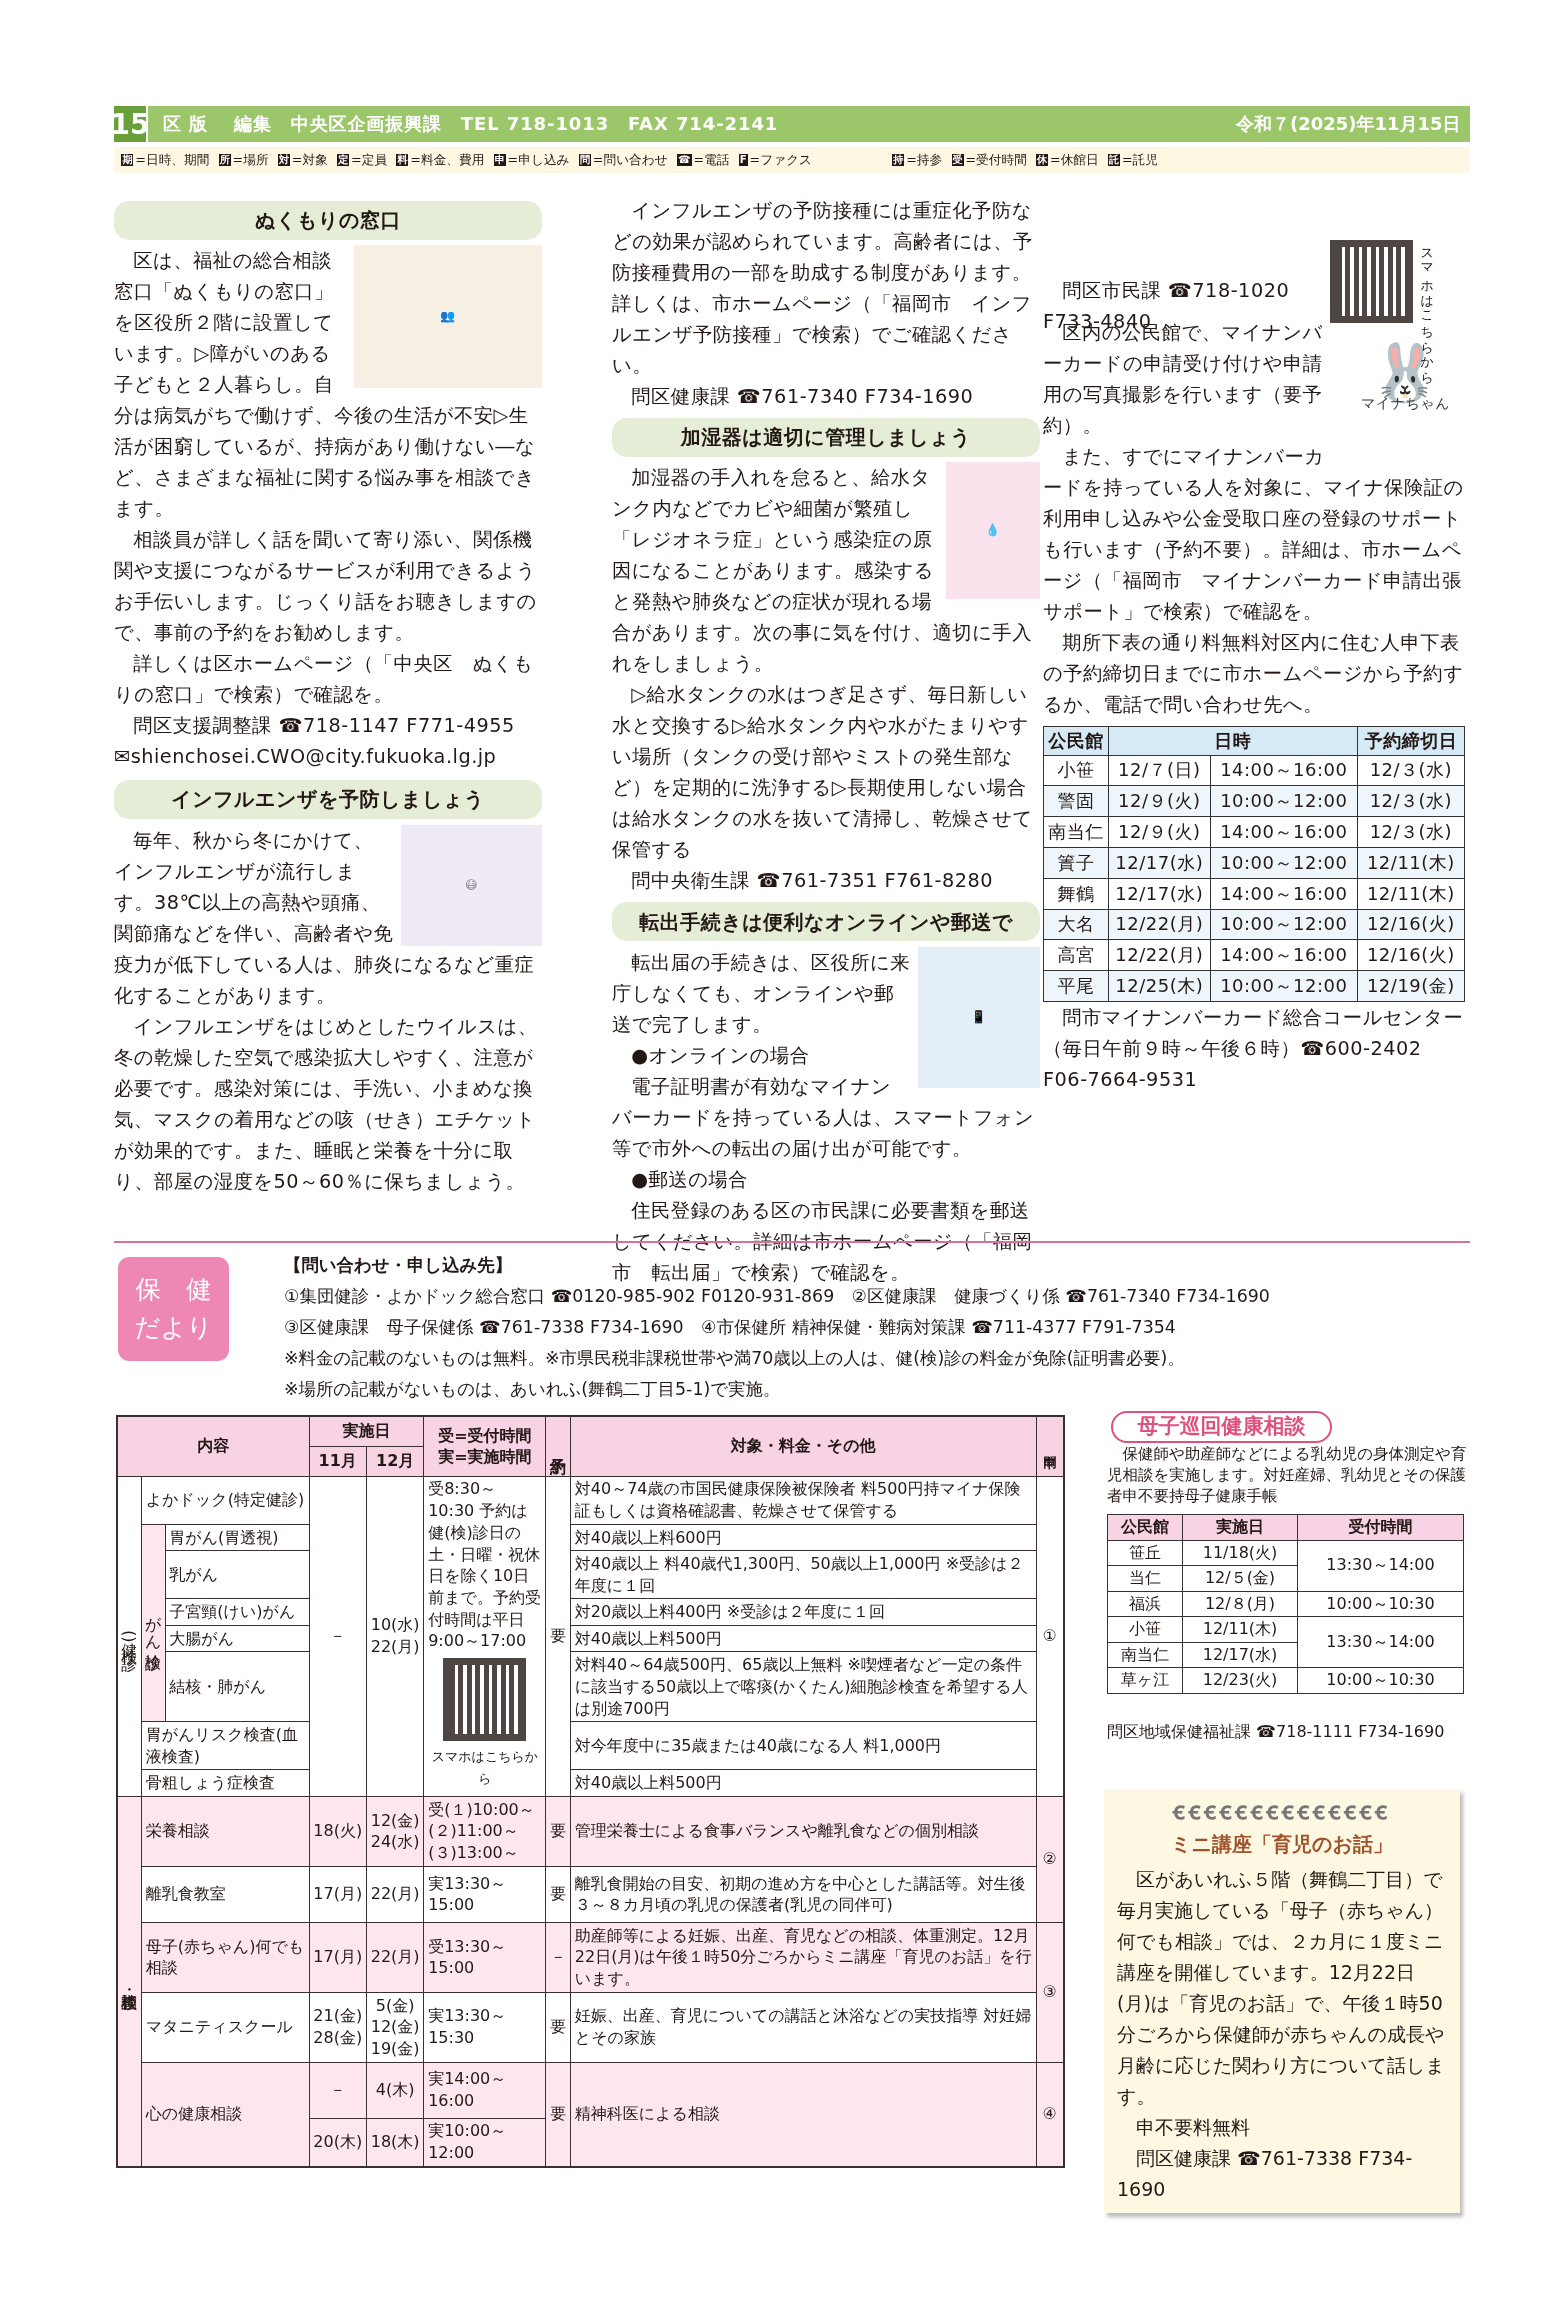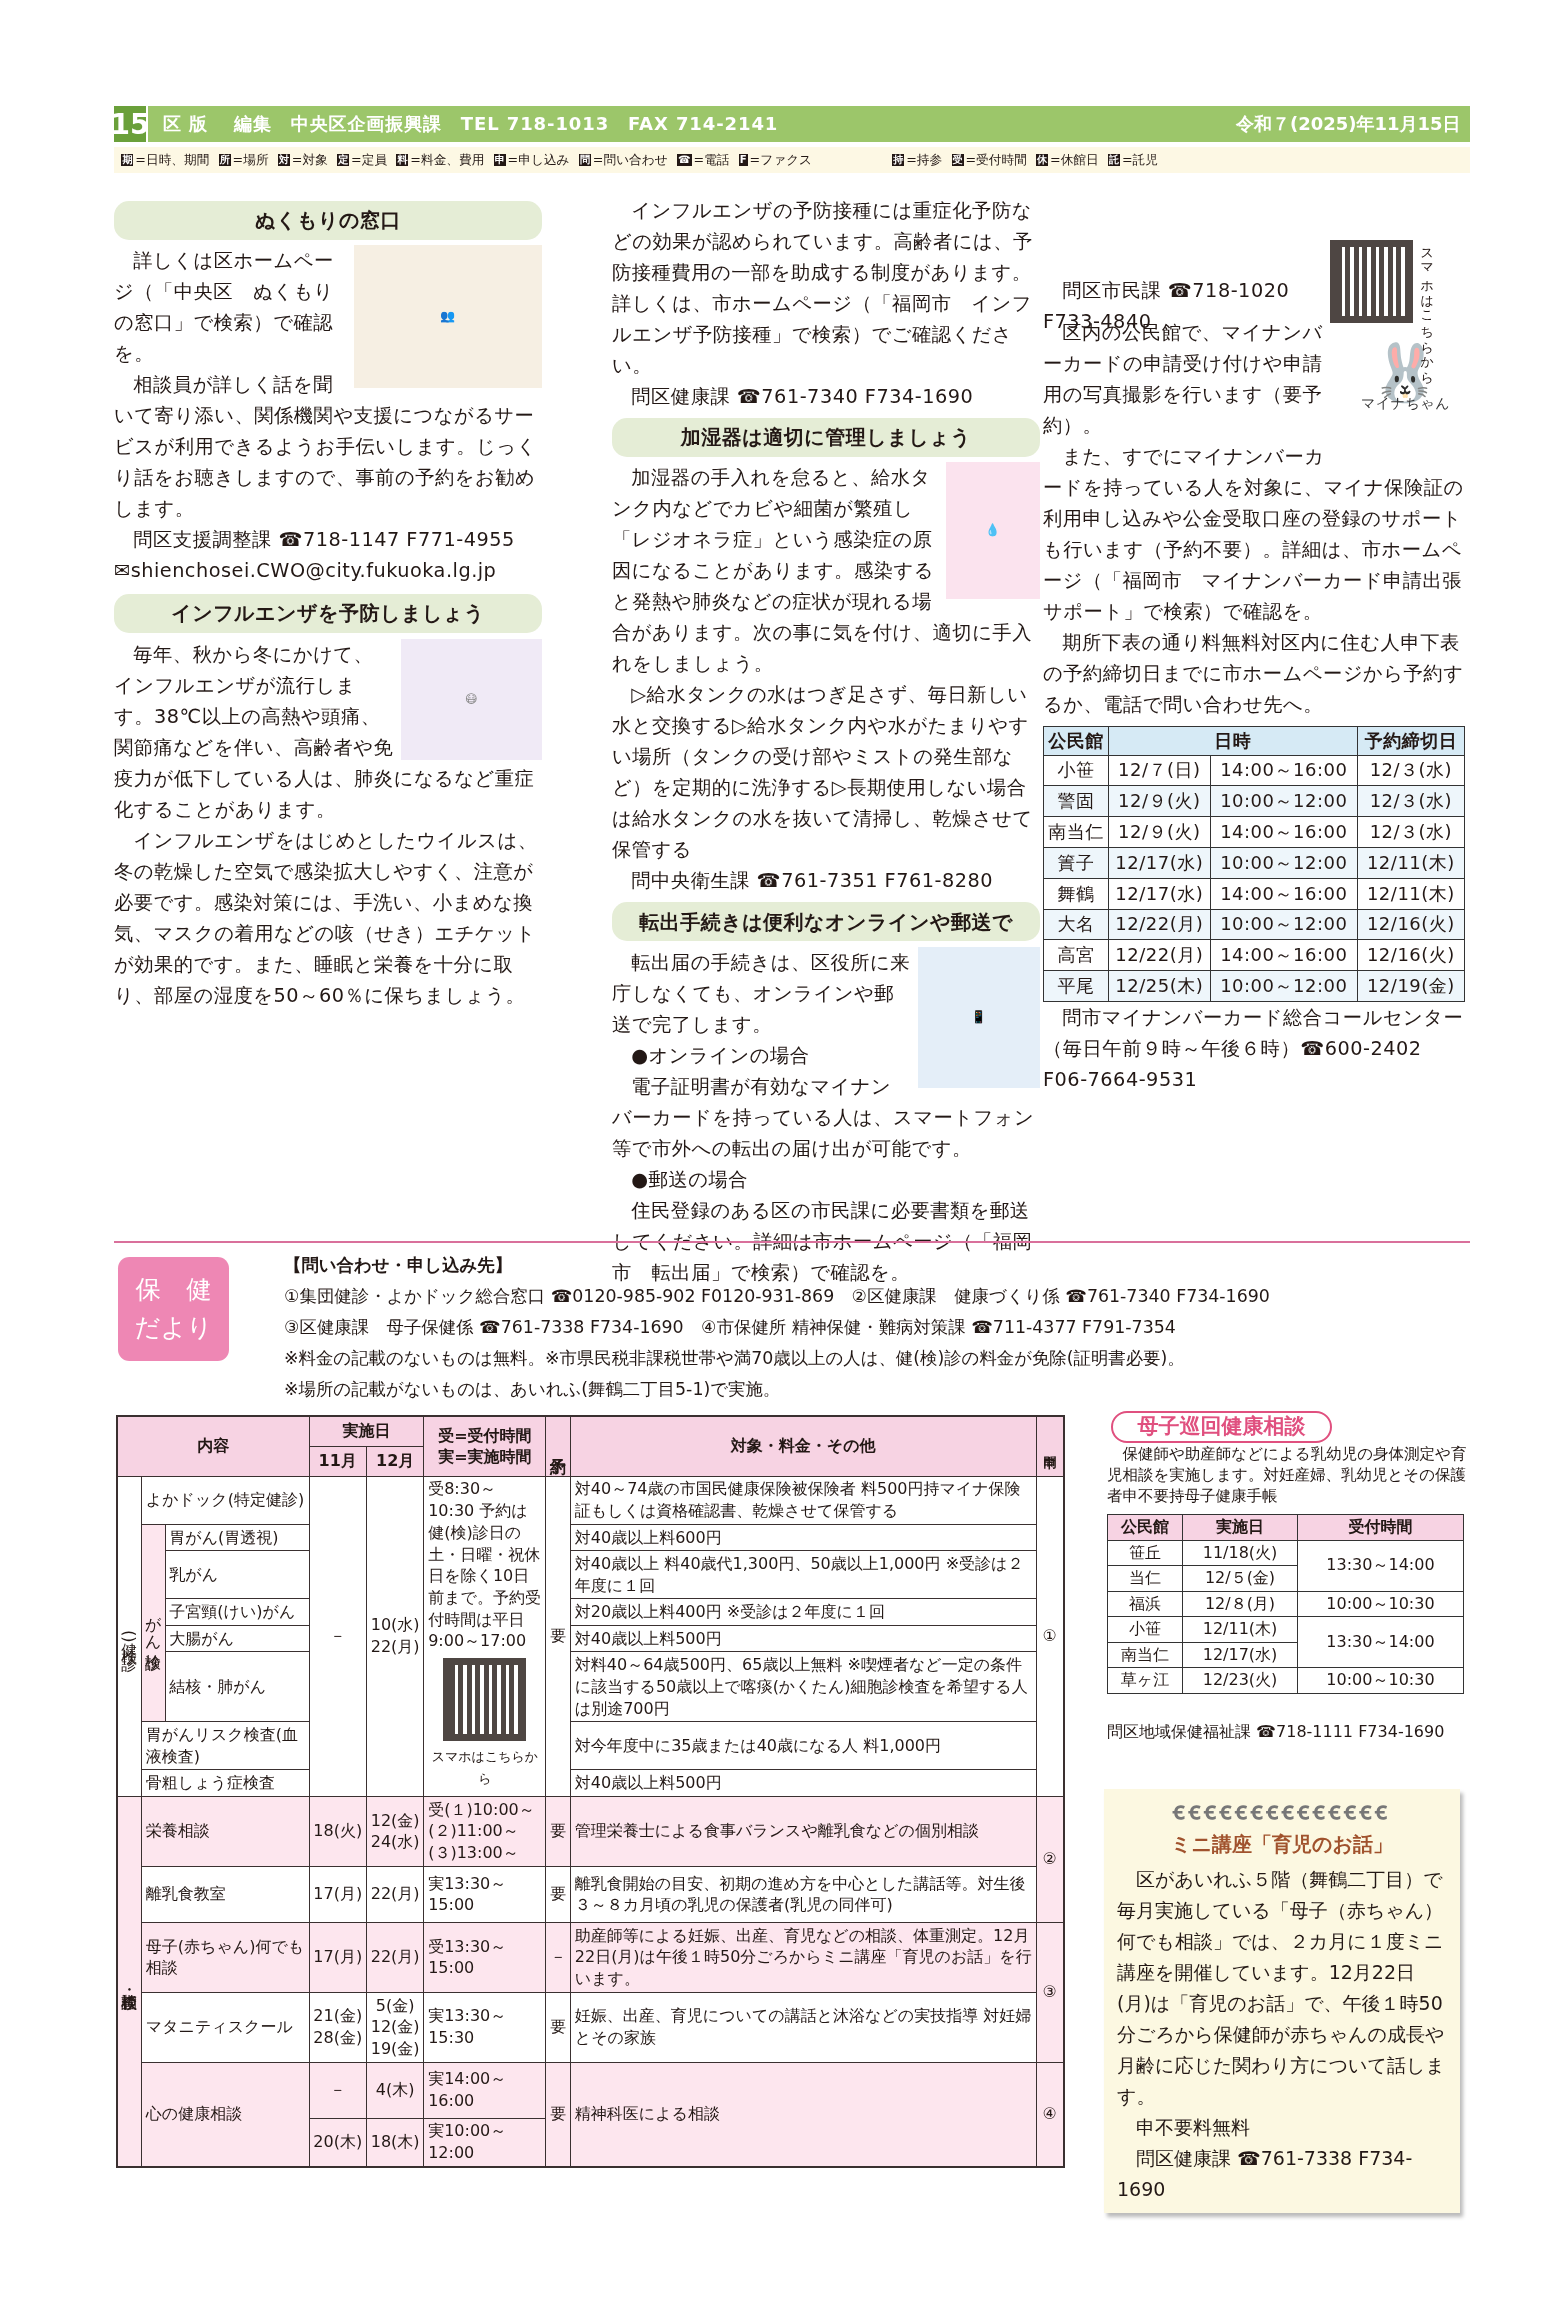--- a/index.html
+++ b/index.html
@@ -70,22 +70,23 @@
     <span style="margin-right: 7.5px; margin-top: 48px;"><span class="ic">✉</span><span>=メール</span></span>
     <span style="margin-right: 7.5px;"><span class="ic">持</span><span>=持参</span></span>
     <span style="margin-right: 7.5px;"><span class="ic">受</span><span>=受付時間</span></span>
     <span style="margin-right: 7.5px;"><span class="ic">休</span><span>=休館日</span></span>
     <span style="margin-right: 7.5px;"><span class="ic">託</span><span>=託児</span></span>
   </div>
 
 <div class="col" style="left:114px;top:195px;width:428px">
   <div class="sec-h">ぬくもりの窓口</div>
   <div class="fl-r illus" style="width:188px;height:143px;background:#f6efe3">👥</div>
+  <p class="ind">区は、福祉の総合相談窓口「ぬくもりの窓口」を区役所２階に設置しています。▷障がいのある子どもと２人暮らし。自分は病気がちで働けず、今後の生活が不安▷生活が困窮しているが、持病があり働けない―など、さまざまな福祉に関する悩み事を相談できます。</p>
+  <p class="ind">相談員が詳しく話を聞いて寄り添い、関係機関や支援につながるサービスが利用できるようお手伝いします。じっくり話をお聴きしますので、事前の予約をお勧めします。</p>
   <p class="ind">詳しくは区ホームページ（「中央区　ぬくもりの窓口」で検索）で確認を。</p>
-  <p class="ind">相談員が詳しく話を聞いて寄り添い、関係機関や支援につながるサービスが利用できるようお手伝いします。じっくり話をお聴きしますので、事前の予約をお勧めします。</p>
   <p class="ind">問区支援調整課 ☎718-1147 F771-4955</p>
   <p>✉shienchosei.CWO@city.fukuoka.lg.jp</p>
   <div class="sec-h" style="margin-top:7.5px">インフルエンザを予防しましょう</div>
   <div class="fl-r illus" style="width:141px;height:121px;background:#f0eaf6">😷</div>
   <p class="ind">毎年、秋から冬にかけて、インフルエンザが流行します。38℃以上の高熱や頭痛、関節痛などを伴い、高齢者や免疫力が低下している人は、肺炎になるなど重症化することがあります。</p>
   <p class="ind">インフルエンザをはじめとしたウイルスは、冬の乾燥した空気で感染拡大しやすく、注意が必要です。感染対策には、手洗い、小まめな換気、マスクの着用などの咳（せき）エチケットが効果的です。また、睡眠と栄養を十分に取り、部屋の湿度を50～60％に保ちましょう。</p>
 </div>
 
 <div class="col" style="left:612px;top:195px;width:428px">
   <p class="ind">インフルエンザの予防接種には重症化予防などの効果が認められています。高齢者には、予防接種費用の一部を助成する制度があります。詳しくは、市ホームページ（「福岡市　インフルエンザ予防接種」で検索）でご確認ください。</p>

